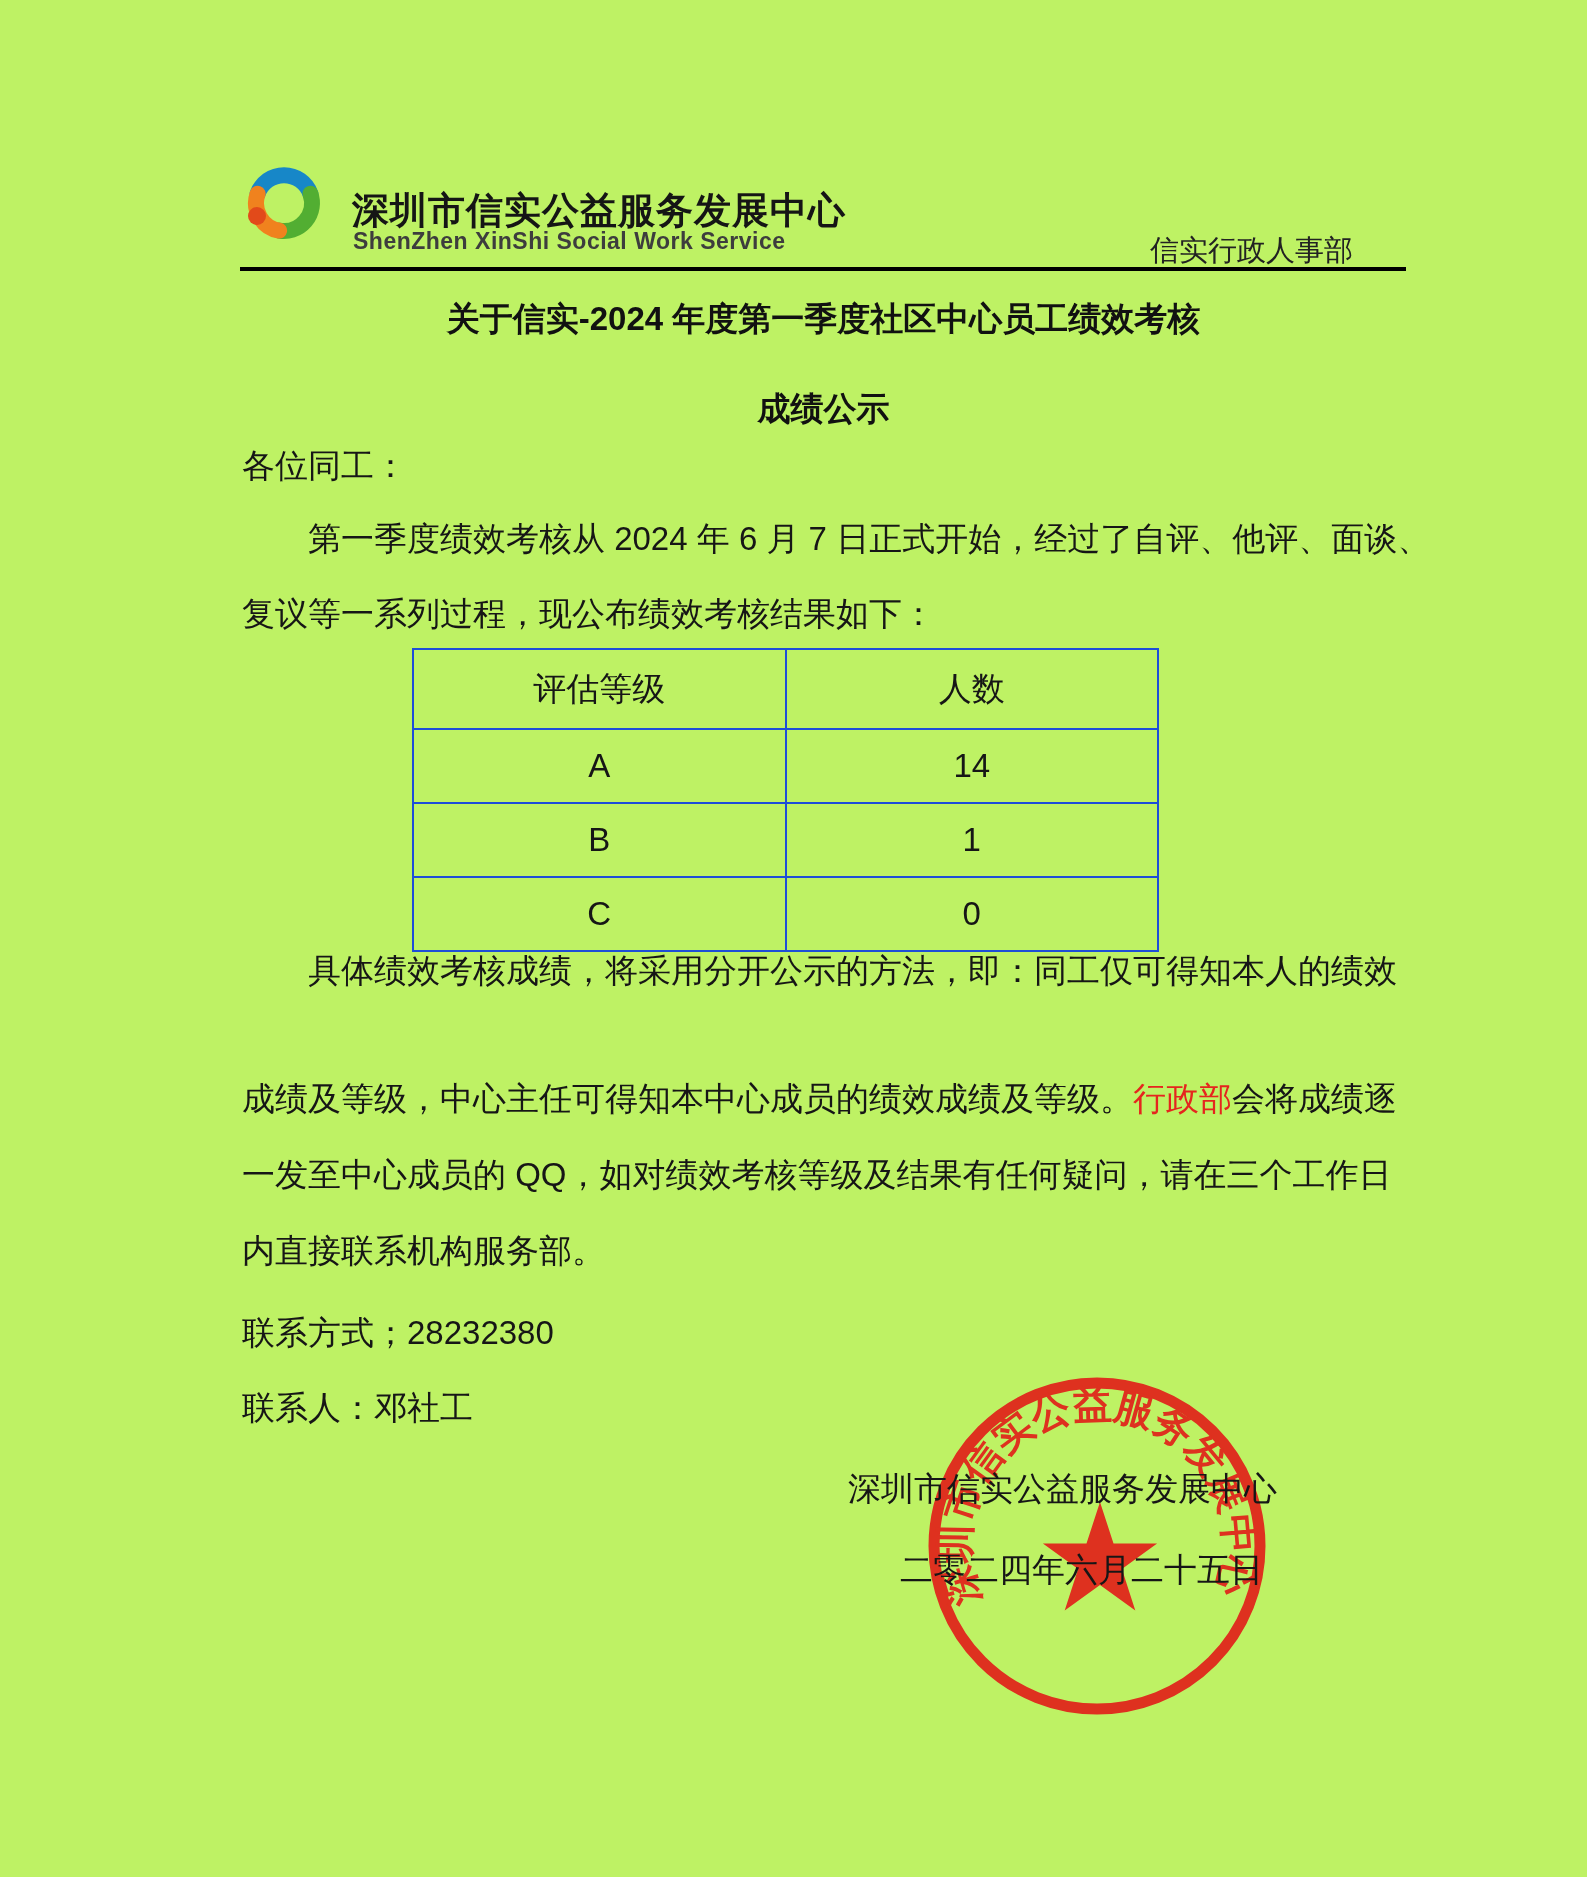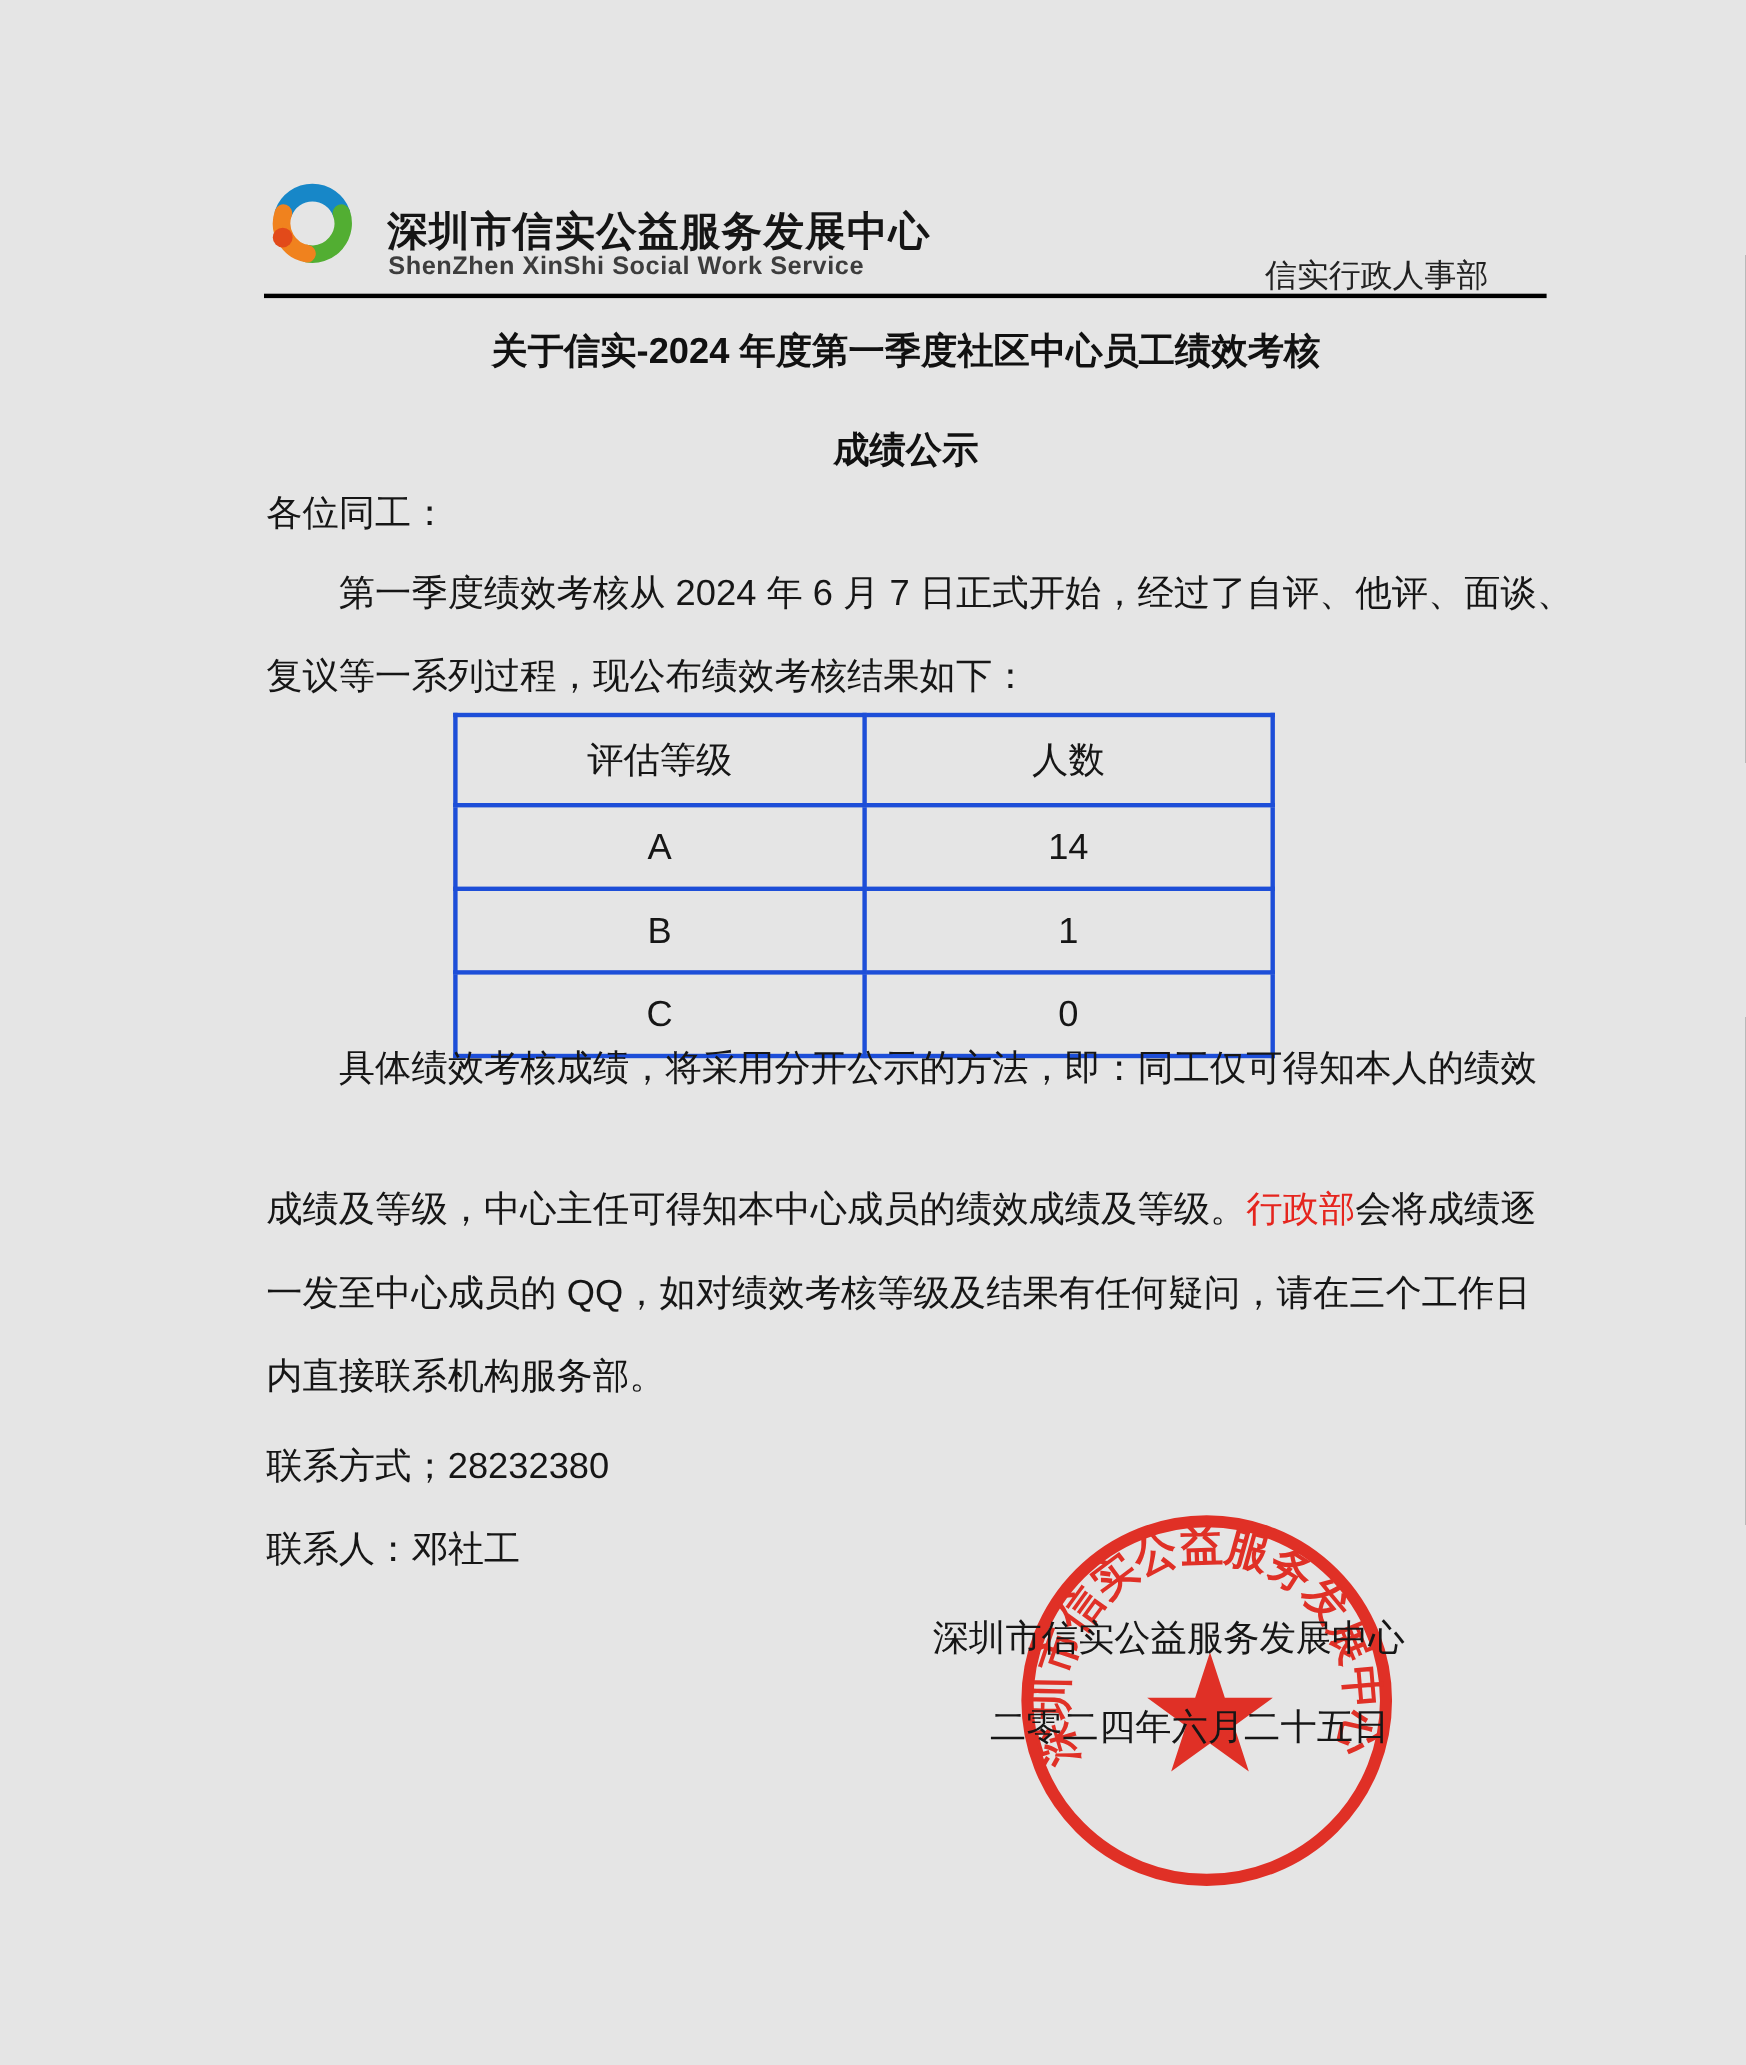--- a/index.html
+++ b/index.html
@@ -1,19 +1,19 @@
 <!DOCTYPE html>
 <html><head>
 <meta charset="utf-8">
 <style>
   html,body{margin:0;padding:0;background:#888;}
   .page{
     position:relative;
     width:1587px;height:1877px;
-    background:#e5e5e5;
+    background:#bef264;
     overflow:hidden;
     font-family:"Liberation Sans","DejaVu Sans",sans-serif;
     color:#1a1a1a;
   }
   .abs{position:absolute;white-space:nowrap;}
   
   .logo-cn{left:352px;top:186px;font-size:37px;font-weight:700;letter-spacing:1px;color:#151515;}
   .logo-en{left:353px;top:228px;font-size:23px;font-weight:700;letter-spacing:.5px;color:#3d3d3d;}
   .dept{left:1150px;top:231px;font-size:29px;font-family:"Liberation Serif","DejaVu Serif",serif;color:#222;}
   .rule{left:240px;top:267px;width:1166px;height:4px;background:#000;}
@@ -23,21 +23,21 @@
   .title-line2{margin-top:28px;}
   
   .bline{font-size:33px;line-height:45px;color:#161616;}
   .red{color:#e5251e;}
   
   table.score{
     position:absolute;left:412px;top:648px;width:747px;
     border-collapse:collapse;table-layout:fixed;
   }
   table.score td{
-    border:4px solid #1d4ed8;text-align:center;vertical-align:middle;
+    border:2px solid #1d4ed8;text-align:center;vertical-align:middle;
     font-size:33px;color:#161616;padding:0;
   }
   table.score tr.hdr td{height:78px;}
   table.score tr.datarow td{height:72px;}
   
   .seal{left:917px;top:1366px;width:360px;height:360px;opacity:.94;}
   .sig{font-size:33px;color:#161616;}
 </style>
 </head>
 <body>

